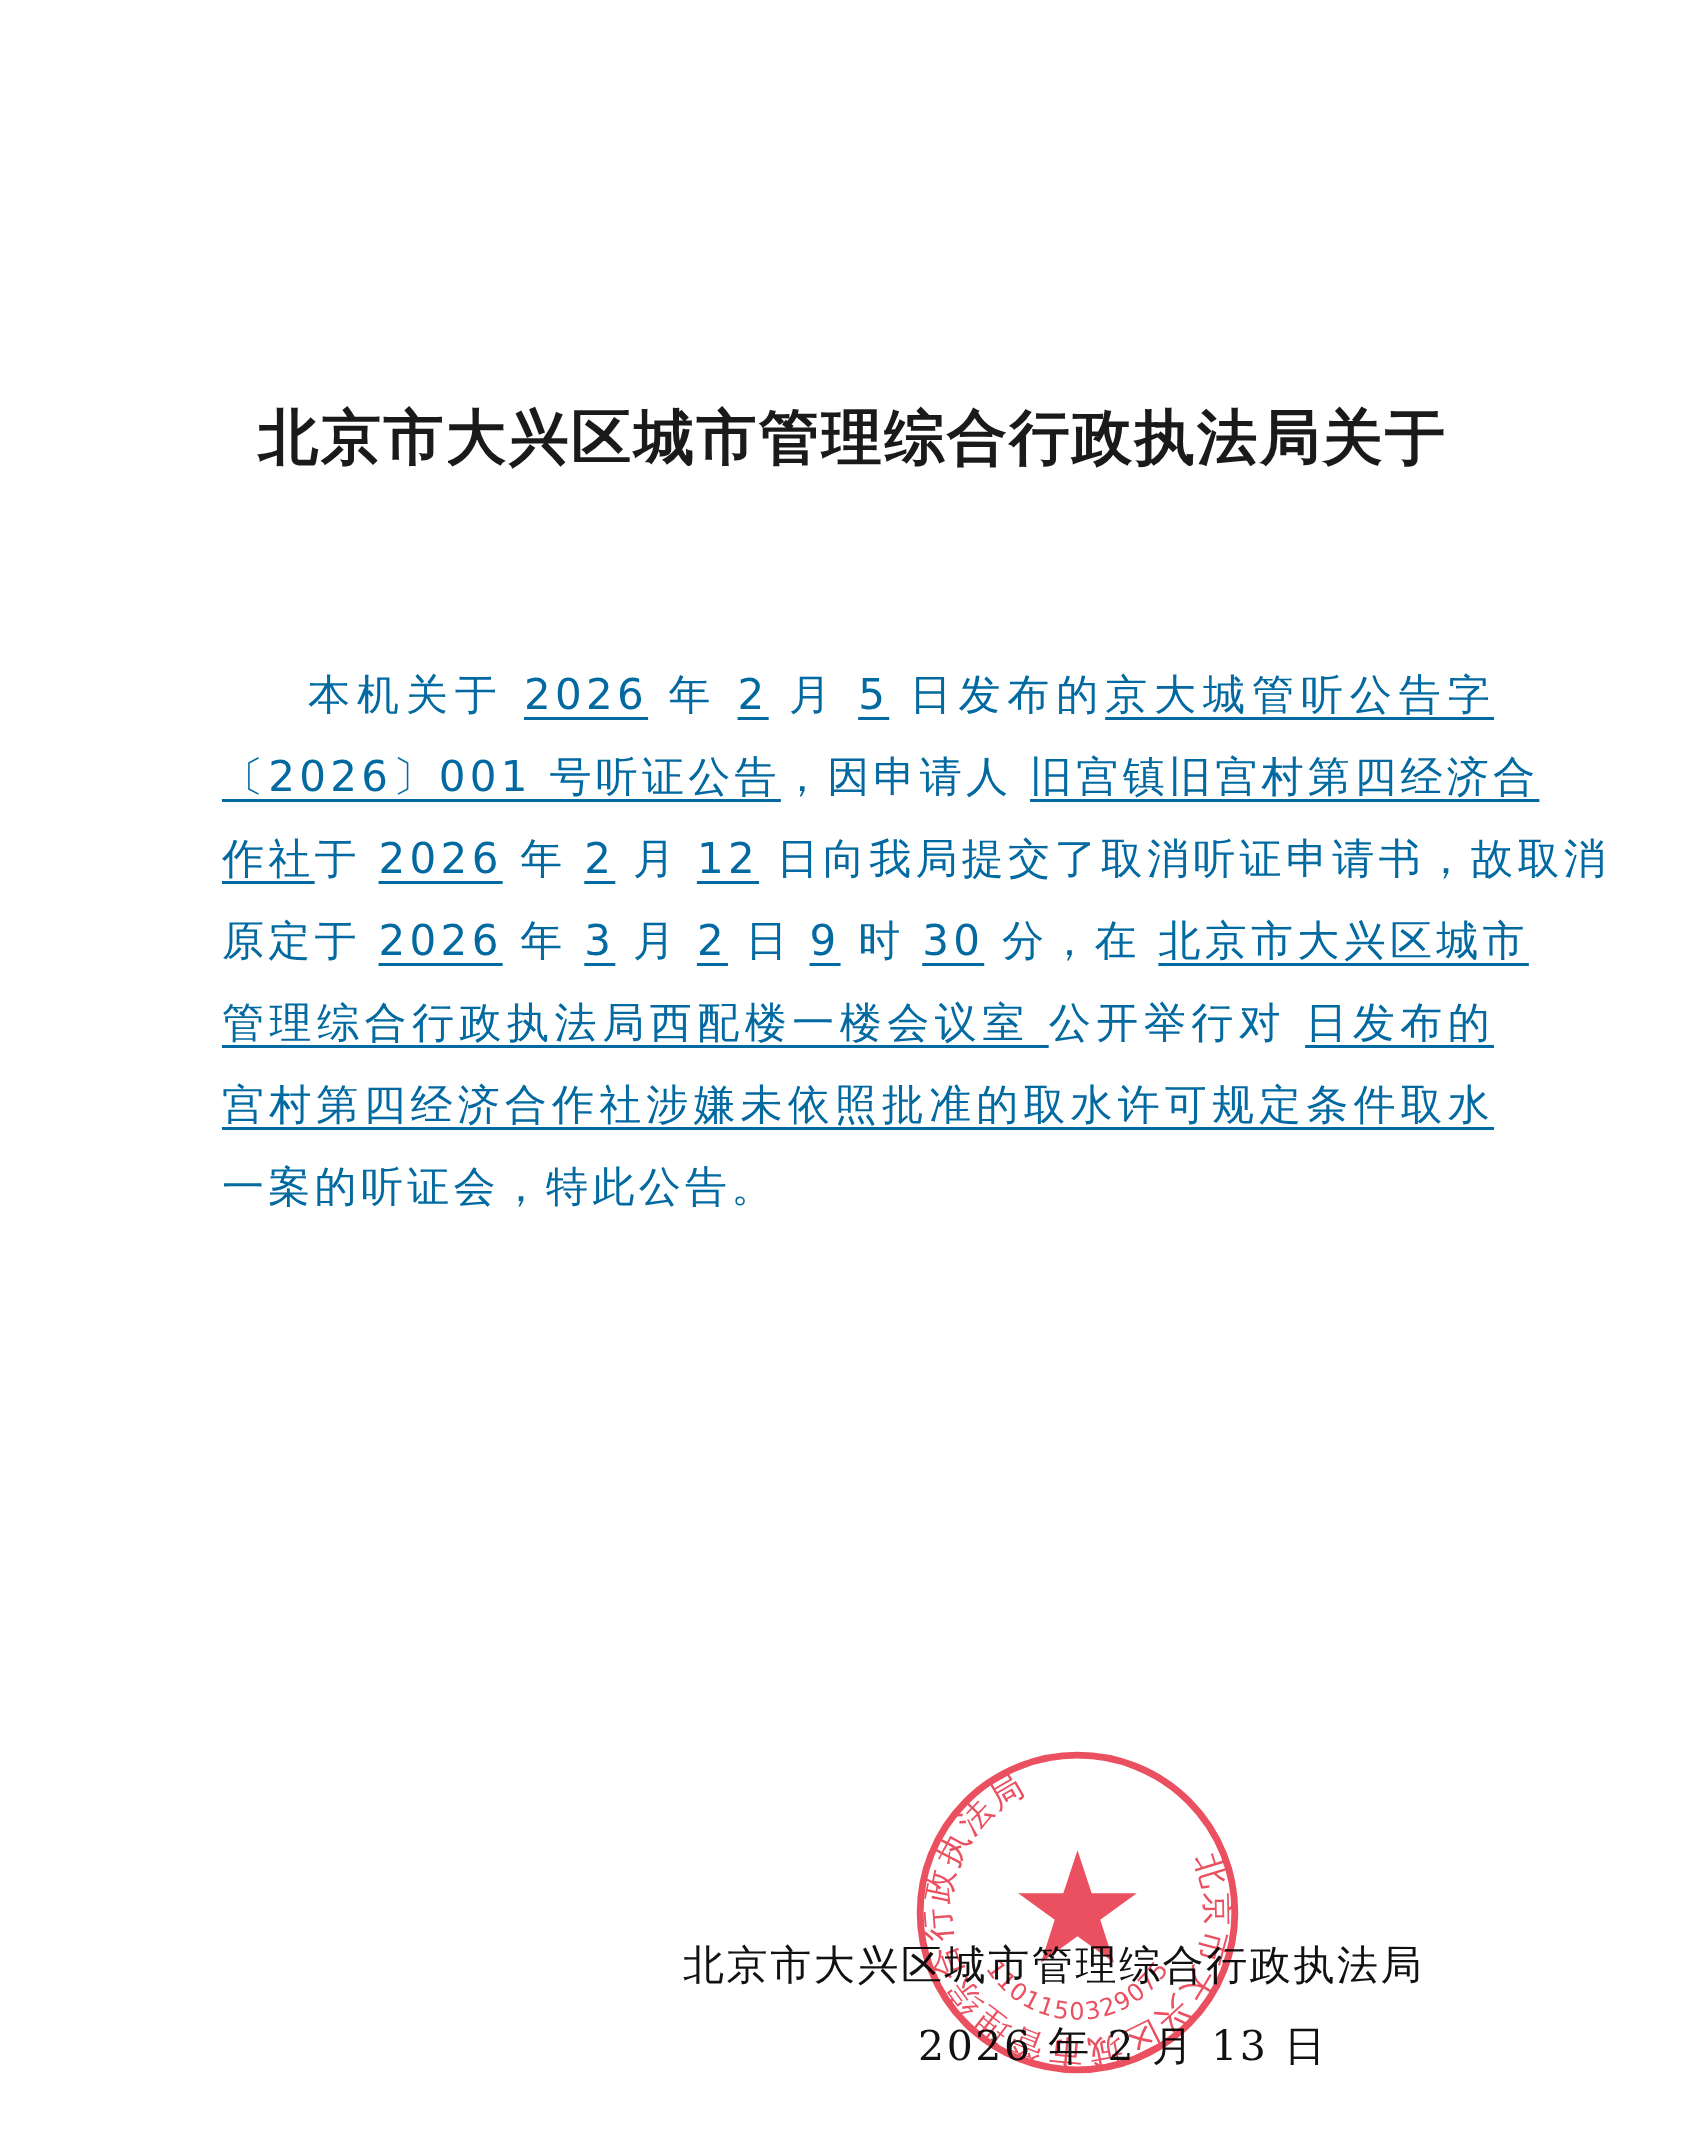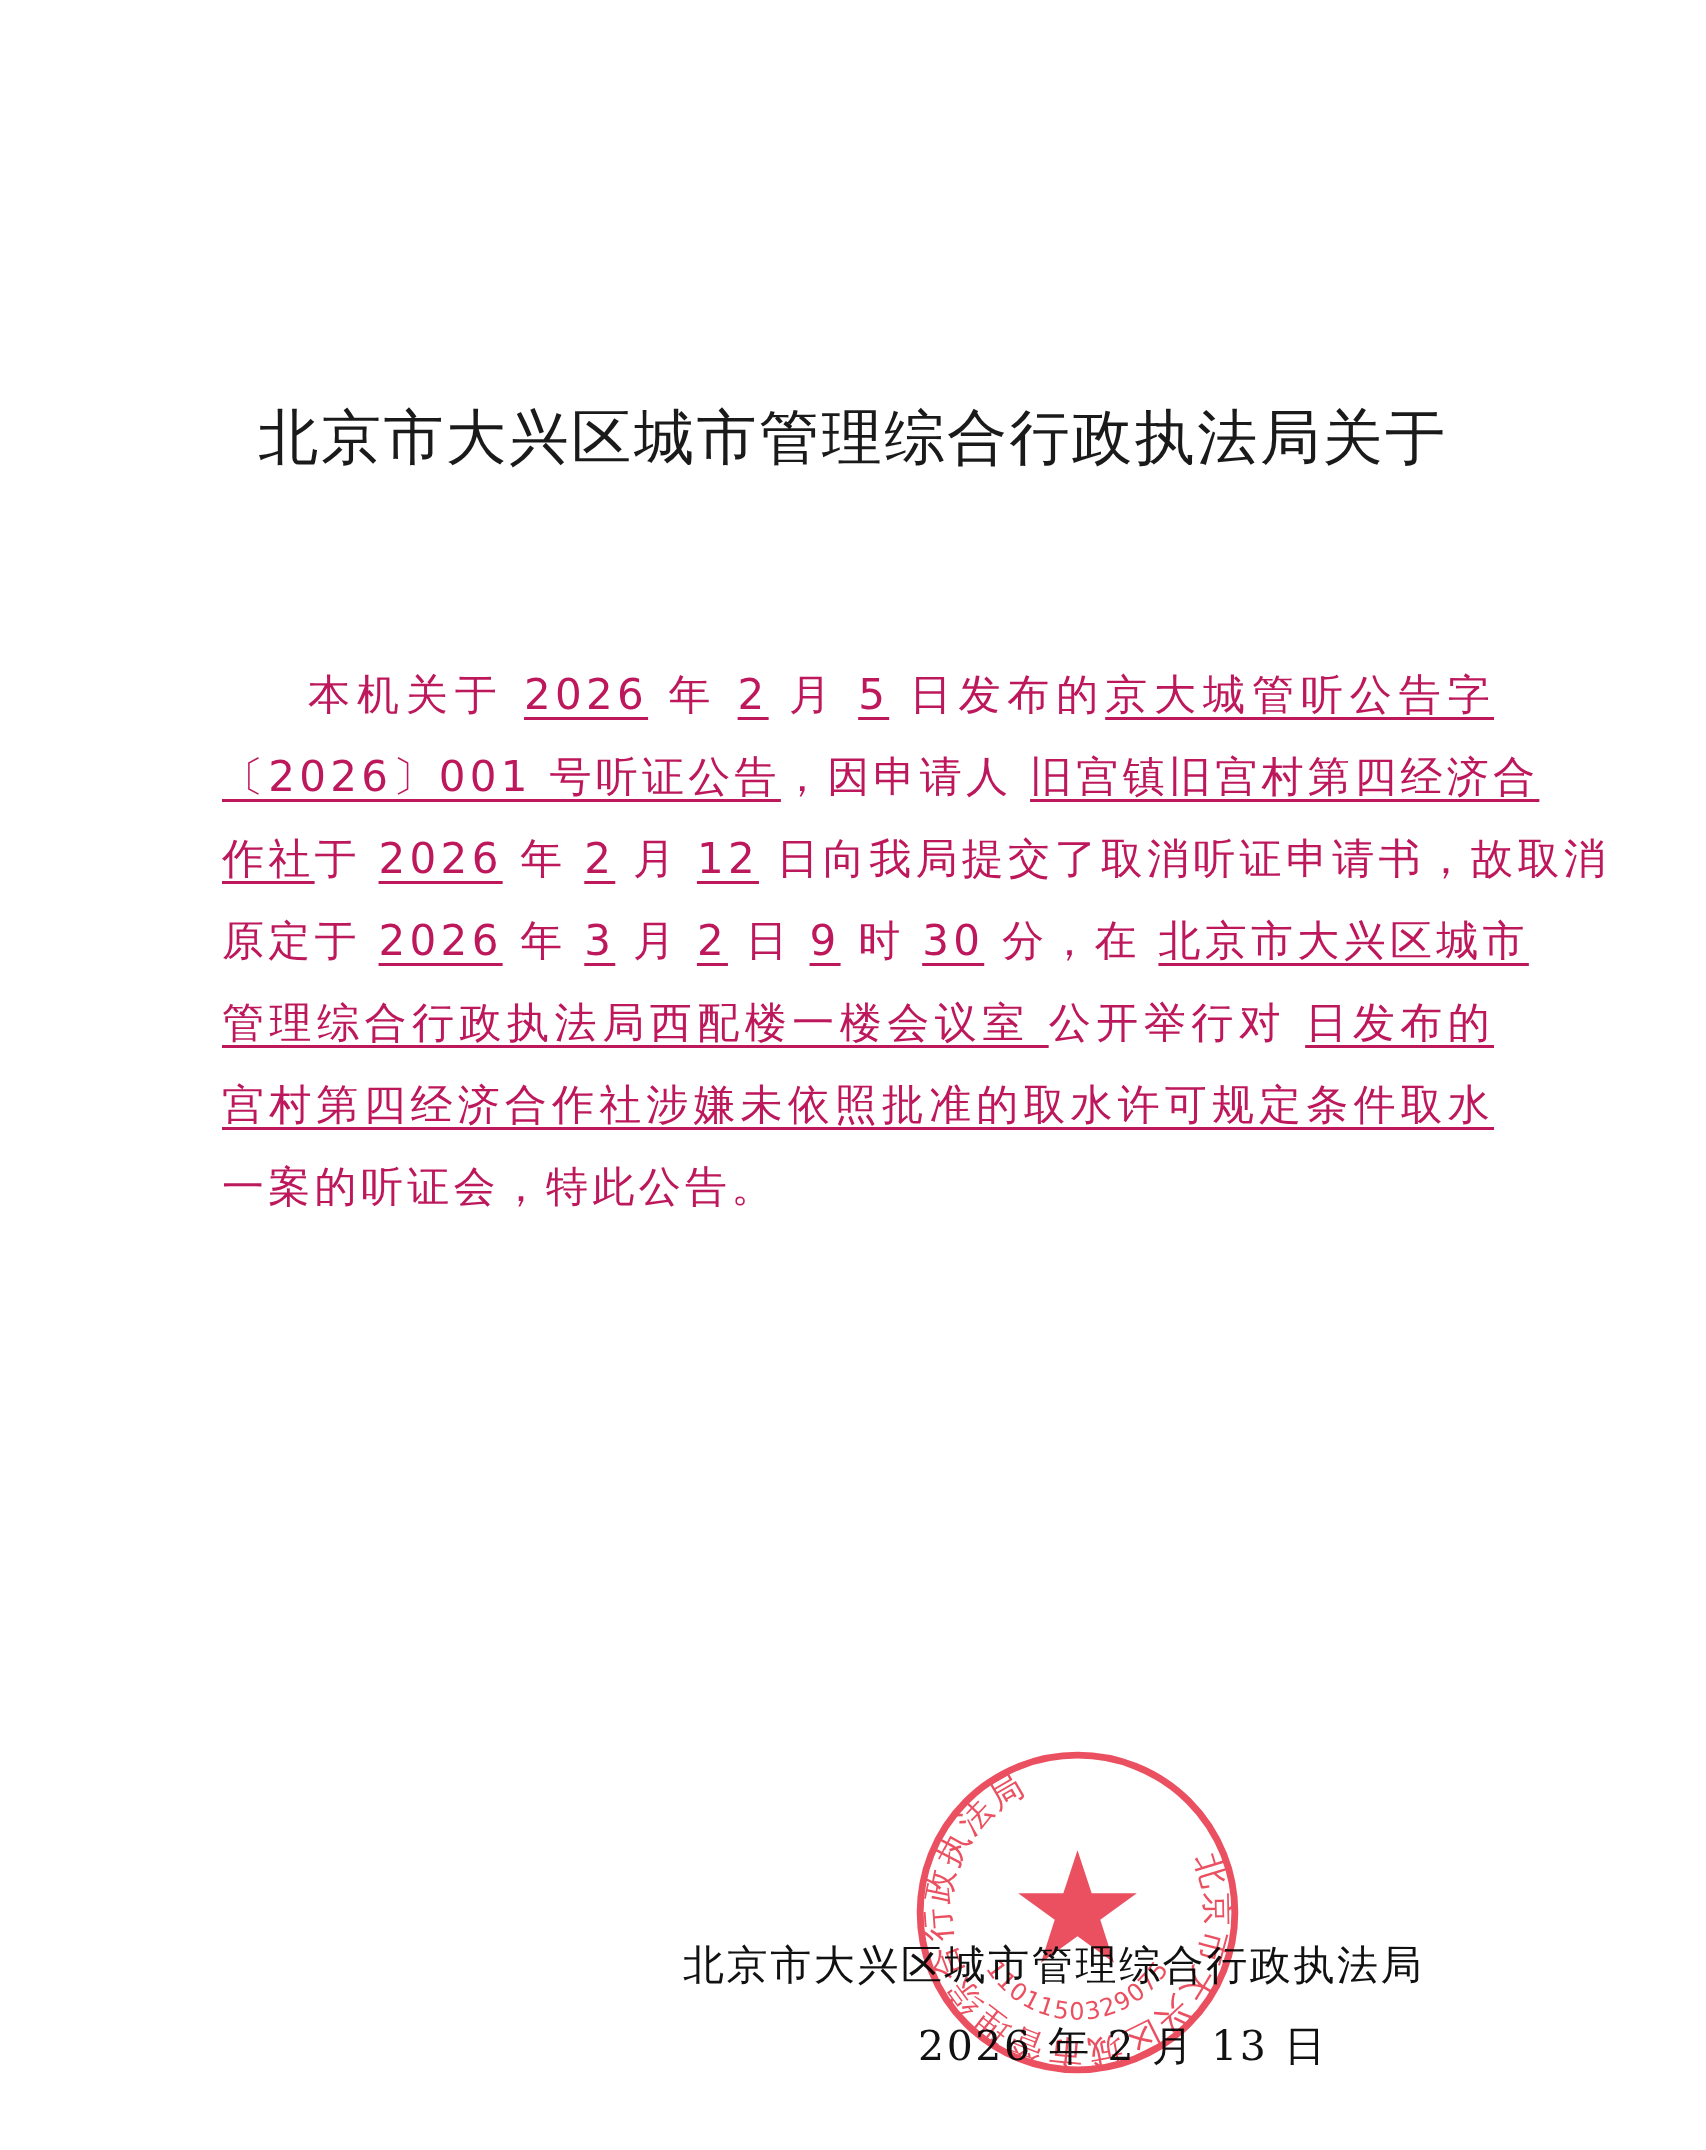--- a/index.html
+++ b/index.html
@@ -1,30 +1,30 @@
 <!DOCTYPE html>
 <html style="font-size:6.9px"><head>
 <meta charset="utf-8">
 <style>
   html, body { margin: 0; padding: 0; background: #ffffff; }
   body { width: 1706px; height: 2412px; position: relative; overflow: hidden; }
   .page { position: absolute; left: 0; top: 0; width: 1706px; height: 2412px; background: #ffffff; }
 
   .title {
     position: absolute; left: 0; width: 1706px; text-align: center;
-    font-family: "DejaVu Serif", "Liberation Serif", serif; font-weight: normal;
+    font-family: "DejaVu Serif", "Liberation Serif", serif; font-weight: bold;
     font-size: 60px; color: #1a1a1a; letter-spacing: 2.6px; white-space: nowrap;
   }
   .title.l1 { top: 398px; }
   .title.l2 { top: 477px; }
 
   .body {
     position: absolute; left: 222px; width: 1272px; top: 654px;
     font-family: "DejaVu Sans", "Liberation Sans", sans-serif;
-    font-size: 42px; line-height: 82px; color: #be185d;
+    font-size: 42px; line-height: 82px; color: #0369a1;
     letter-spacing: 4.3px;
   }
   .line { display: block; white-space: nowrap; height: 82px; text-align: justify; text-align-last: justify; }
   .line.last { text-align: right; text-align-last: left; }
   .line.indent { padding-left: 86px; }
   .u { text-decoration: underline; text-decoration-thickness: 2.6px; text-underline-offset: 7.7px; }
 
   .sig {
     position: absolute; font-family: "DejaVu Serif", "Liberation Serif", serif;
     font-size: 41px; color: #111111; white-space: nowrap; letter-spacing: 2.6px; z-index: 2;

